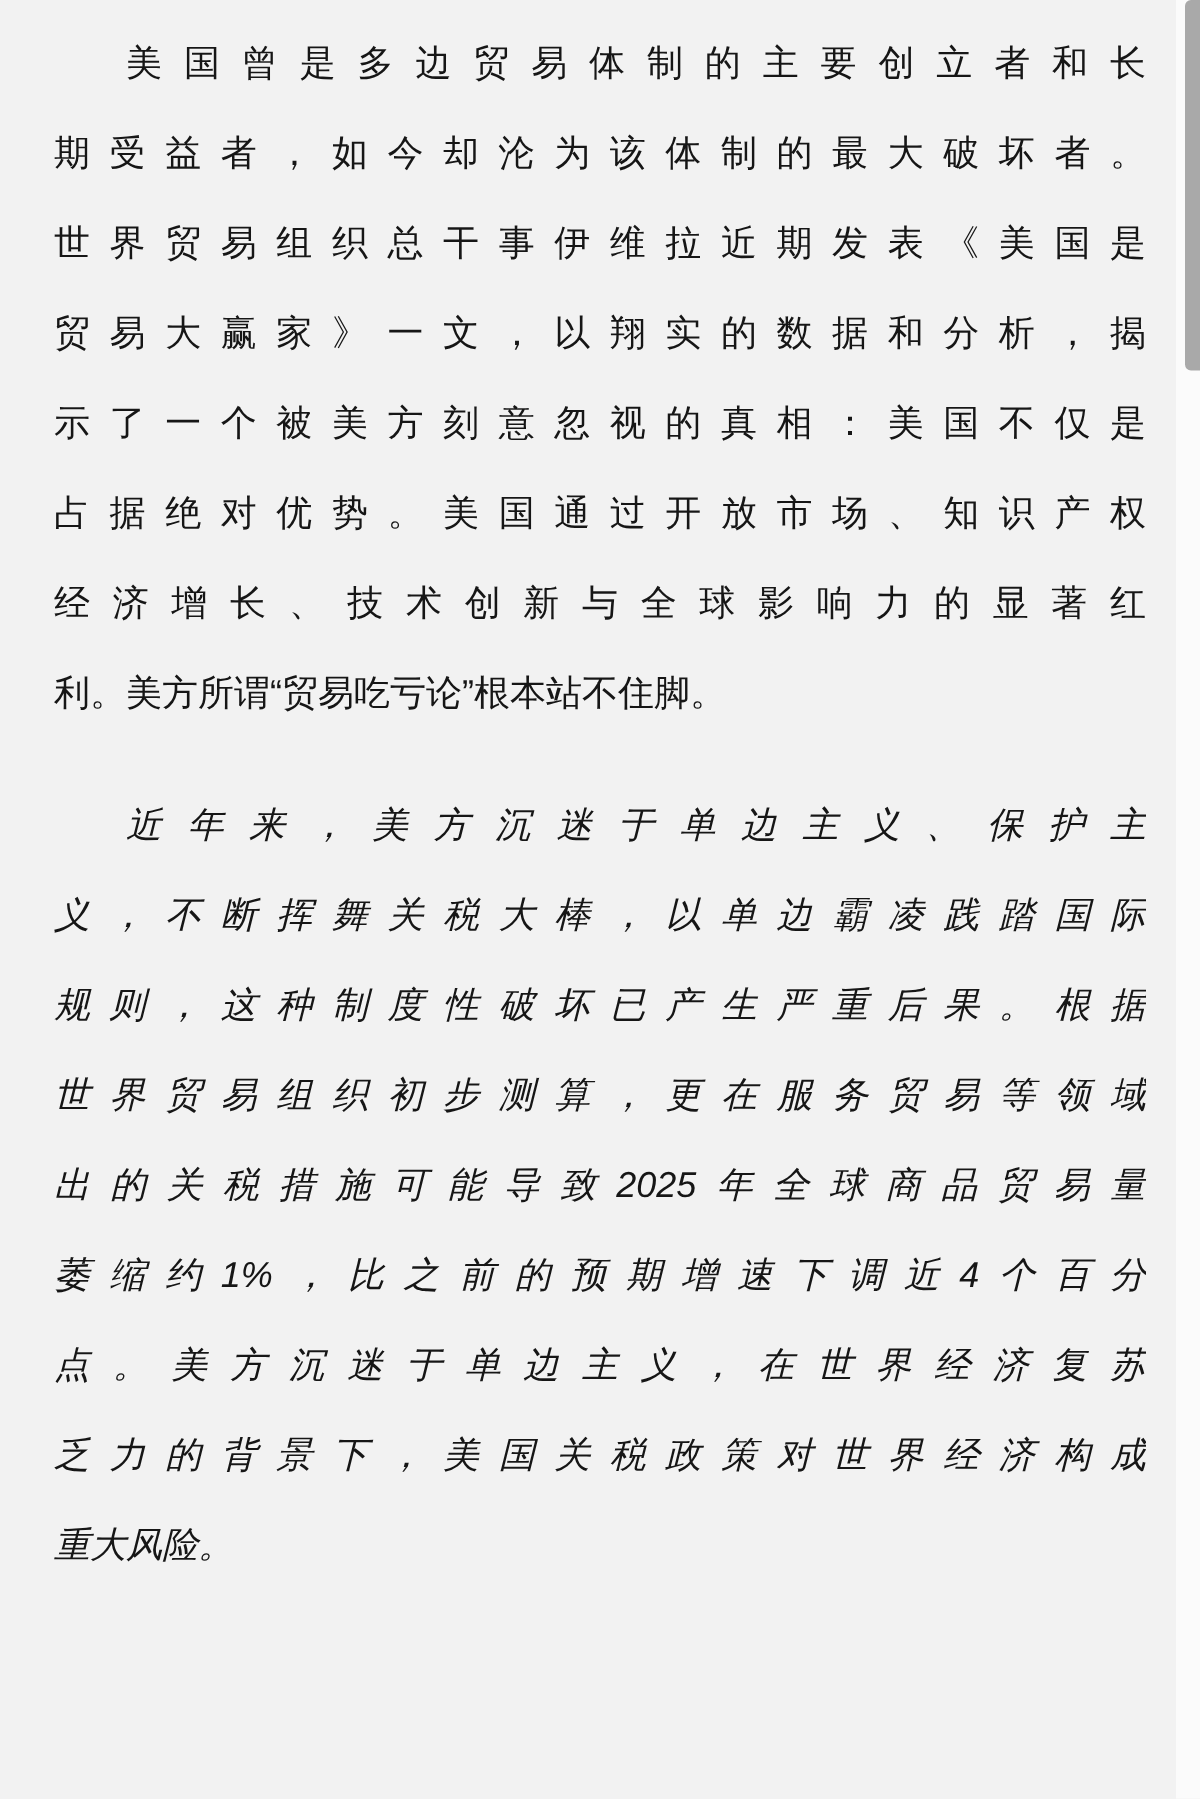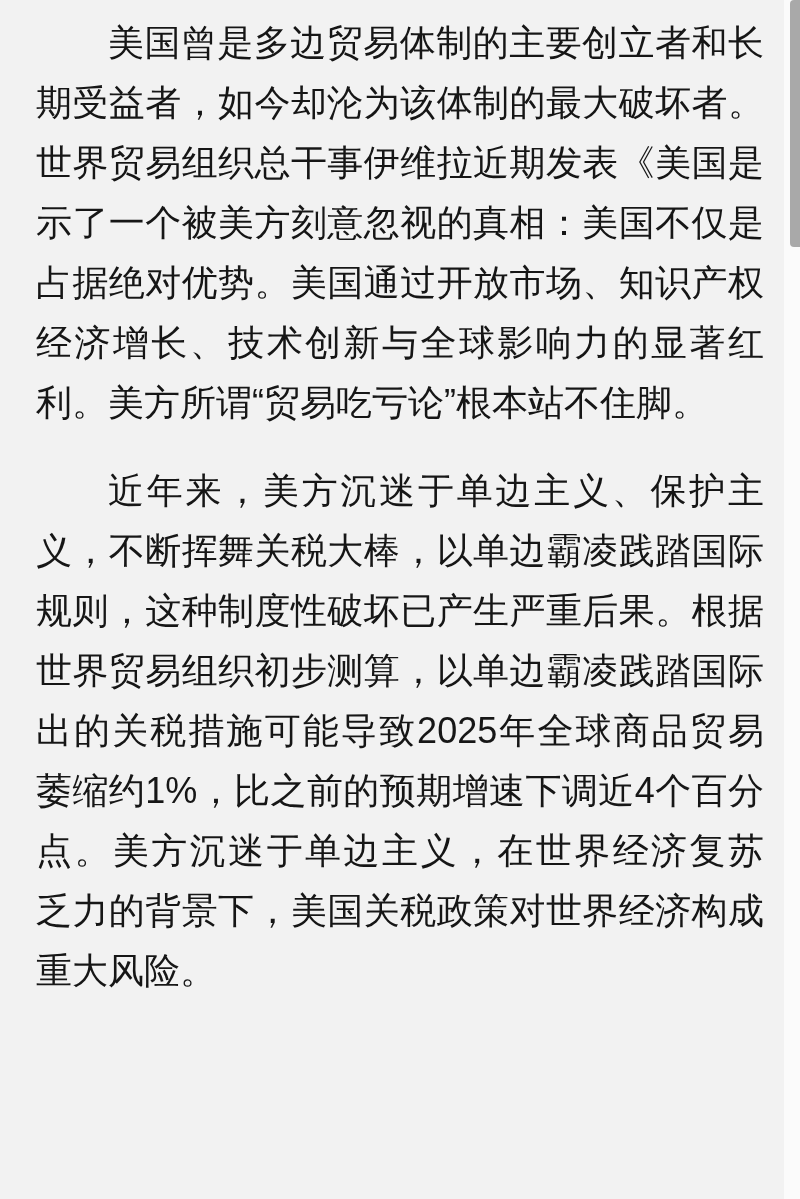--- a/index.html
+++ b/index.html
@@ -13,27 +13,27 @@
     overflow: hidden;
     background: #f2f2f2;
     font-family: "Liberation Sans", sans-serif;
   }
   .article {
     position: absolute;
     left: 36px;
     top: 13px;
     width: 728px;
     color: #161616;
-    font-size: 36px;
+    font-size: 24px;
     line-height: 60px;
     font-weight: 400;
     letter-spacing: 0;
   }
   .paragraph { margin: 0; }
-  .paragraph + .paragraph { margin-top: 28px; }
+  .paragraph + .paragraph { margin-top: 28px; font-style: italic; }
   .line {
     text-align: justify;
     text-align-last: justify;
     text-justify: inter-character;
     height: 60px;
     overflow: hidden;
   }
   .line.first { text-indent: 2em; }
   .line.last {
     text-align: center;
@@ -58,30 +58,31 @@
   }
 </style>
 </head>
 <body>
 
 <div class="article" id="article">
     <div class="paragraph">
       <div class="line first">美国曾是多边贸易体制的主要创立者和长</div>
       <div class="line">期受益者，如今却沦为该体制的最大破坏者。</div>
       <div class="line">世界贸易组织总干事伊维拉近期发表《美国是</div>
+      <div class="line">贸易大赢家》一文，以翔实的数据和分析，揭</div>
       <div class="line">示了一个被美方刻意忽视的真相：美国不仅是</div>
       <div class="line">占据绝对优势。美国通过开放市场、知识产权</div>
       <div class="line">经济增长、技术创新与全球影响力的显著红</div>
       <div class="line last">利。美方所谓“贸易吃亏论”根本站不住脚。</div>
     </div>
     <div class="paragraph">
       <div class="line first">近年来，美方沉迷于单边主义、保护主</div>
       <div class="line">义，不断挥舞关税大棒，以单边霸凌践踏国际</div>
       <div class="line">规则，这种制度性破坏已产生严重后果。根据</div>
-      <div class="line">世界贸易组织初步测算，以单边霸凌践踏国际</div>
+      <div class="line">世界贸易组织初步测算，更在服务贸易等领域</div>
       <div class="line">出的关税措施可能导致2025年全球商品贸易量</div>
       <div class="line">萎缩约1%，比之前的预期增速下调近4个百分</div>
       <div class="line">点。美方沉迷于单边主义，在世界经济复苏</div>
       <div class="line">乏力的背景下，美国关税政策对世界经济构成</div>
       <div class="line last">重大风险。</div>
     </div>
   </div>
 
 <div class="scrollbar-track">
   <div class="scrollbar-thumb"></div>

